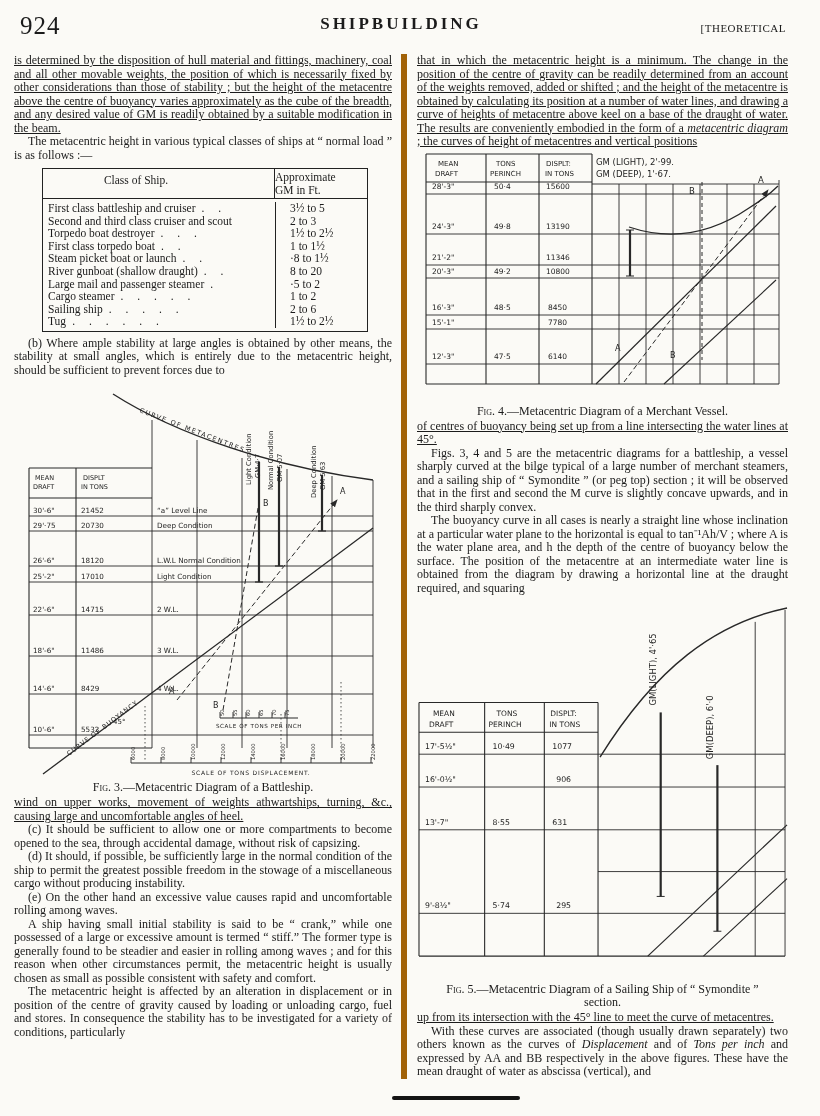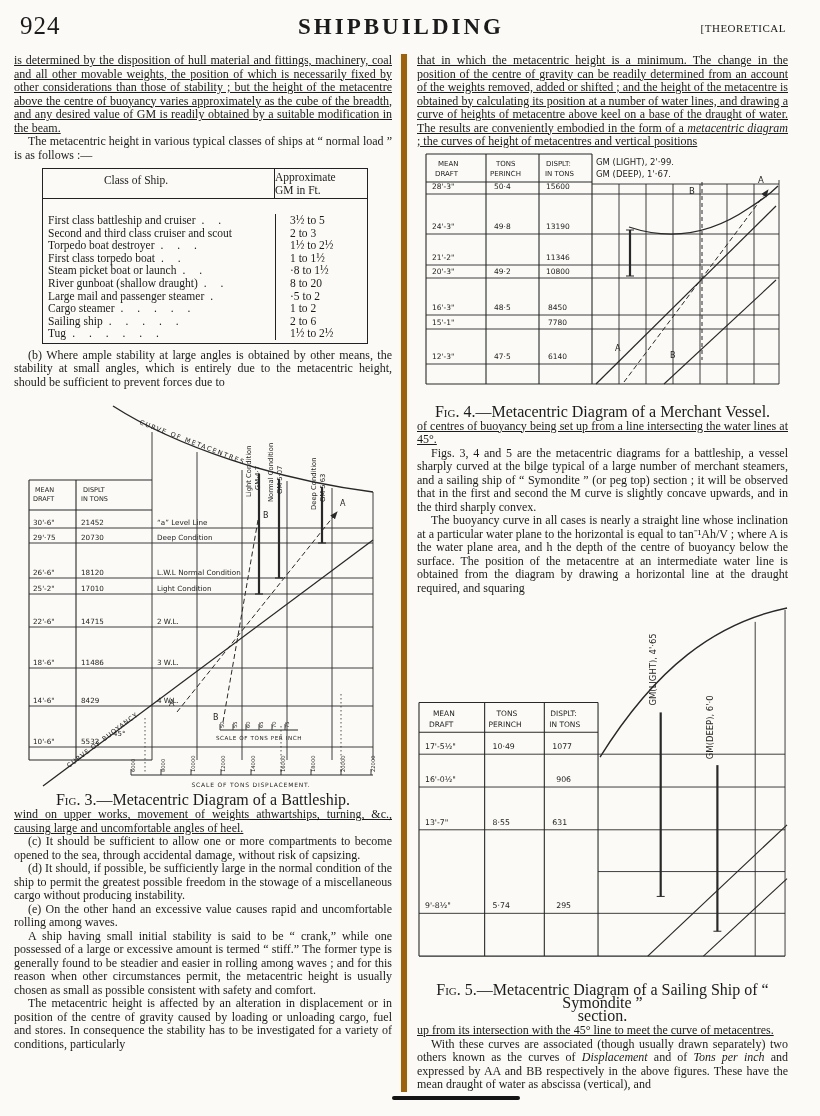--- a/index.html
+++ b/index.html
@@ -6,44 +6,44 @@
   body{
     width:820px;height:1116px;overflow:hidden;
     background:#fbfaf6;color:#1b1b1b;
     font-family:"Liberation Serif", serif;
   }
   .page{padding:10px 20px 0 14px;position:relative;width:774px;}
   
   .hdr{position:relative;height:40px;margin-bottom:4px;}
   .pageno{position:absolute;left:6px;top:2px;font-size:25px;letter-spacing:1px;}
   .ptitle{position:absolute;left:0;right:0;top:4px;text-align:center;
-    font-size:23px;font-weight:bold;letter-spacing:3px;margin:0;}
+    font-size:17px;font-weight:bold;letter-spacing:3px;margin:0;}
   .runhead{position:absolute;right:2px;top:12px;font-size:11px;letter-spacing:.5px;}
   
   .cols{display:flex;align-items:flex-start;}
   .col{width:387px;box-sizing:border-box;}
   .col.left{padding-right:9px;}
   .col.right{border-left:6px solid #a16207;padding-left:10px;}
   p{margin:0;font-size:12px;line-height:13.5px;text-align:justify;text-indent:14px;}
   p.ni{text-indent:0;text-decoration:underline;}
   .it{font-style:italic;}
   
   .gm-table{border:1.6px solid #222;margin:6px 24px 5px 28px;font-size:11.5px;}
   .gmt-head{display:flex;border-bottom:1.4px solid #222;gap:45px;}
   .gmt-ship-h{flex:1;text-align:center;padding:5px 0 4px;}
   .gmt-gm-h{width:92px;border-left:1px solid #222;text-align:left;padding:2px 0;line-height:12.5px;}
   .gmt-gm-h span{display:block;}
-  .gmt-body{padding:3px 0 3px;margin-top:12px;}
+  .gmt-body{padding:3px 0 3px;}
   .gmt-row{display:flex;line-height:12.6px;}
   .gmt-ship{padding-left:5px;white-space:nowrap;}
   .gmt-dots{flex:1;overflow:hidden;white-space:nowrap;padding:0 6px;word-spacing:11px;}
   .gmt-gm{width:92px;border-left:1px solid #222;padding-left:14px;box-sizing:border-box;white-space:nowrap;}
   
   figure{margin:3px 0 2px;text-align:center;}
-  figcaption{font-size:16px;margin-top:1px;line-height:13px;}
+  figcaption{font-size:12px;margin-top:1px;line-height:13px;}
   .figpre{font-variant:small-caps;}
   svg{display:block;margin:0 auto;font-family:"DejaVu Sans", sans-serif;}
   svg text{fill:#232323;}
   .ink{stroke:#282828;fill:none;}
   .artifact{position:absolute;left:392px;top:1096px;width:128px;height:4px;background:#141414;border-radius:2px;}
 </style>
 </head>
 <body>
 
 <div class="page">

